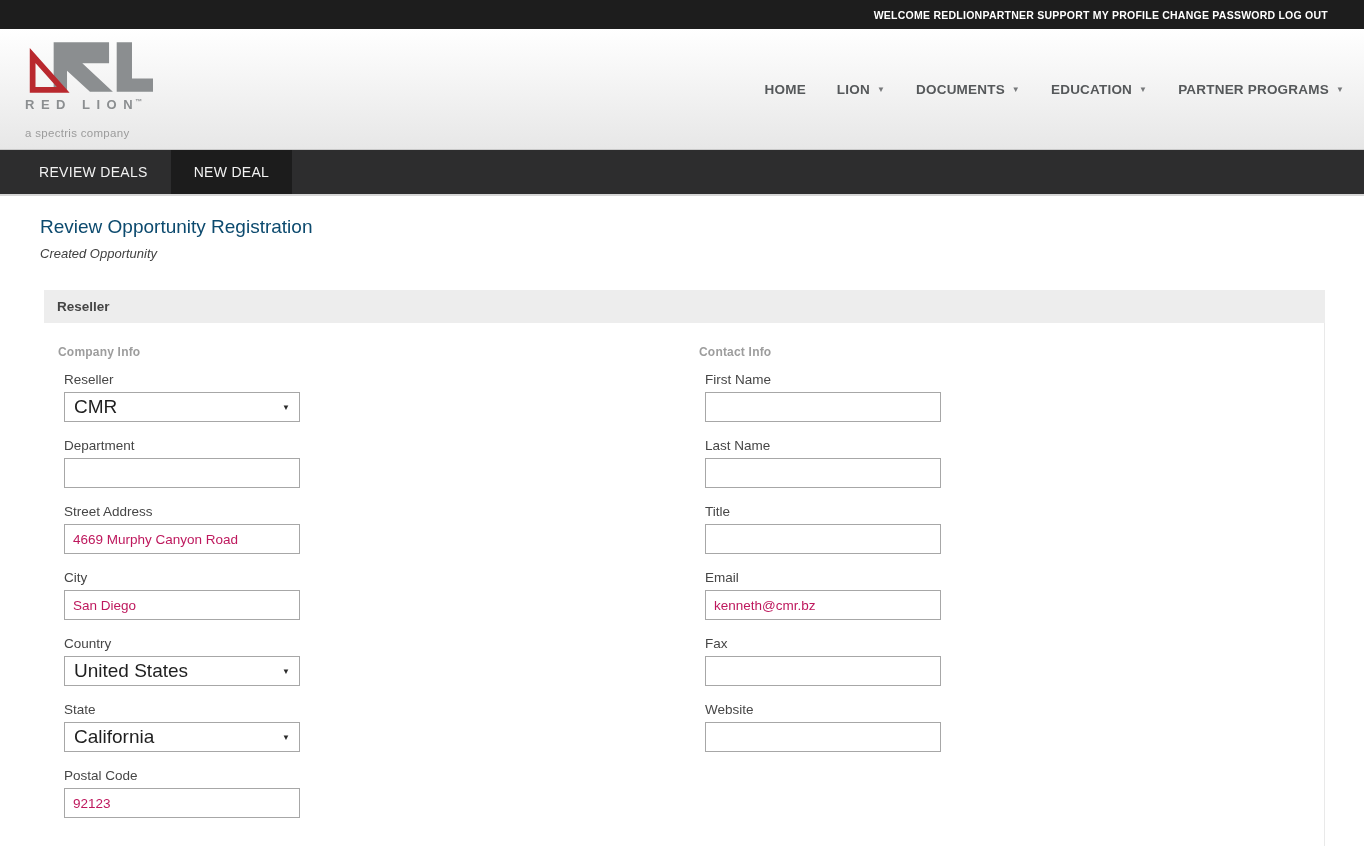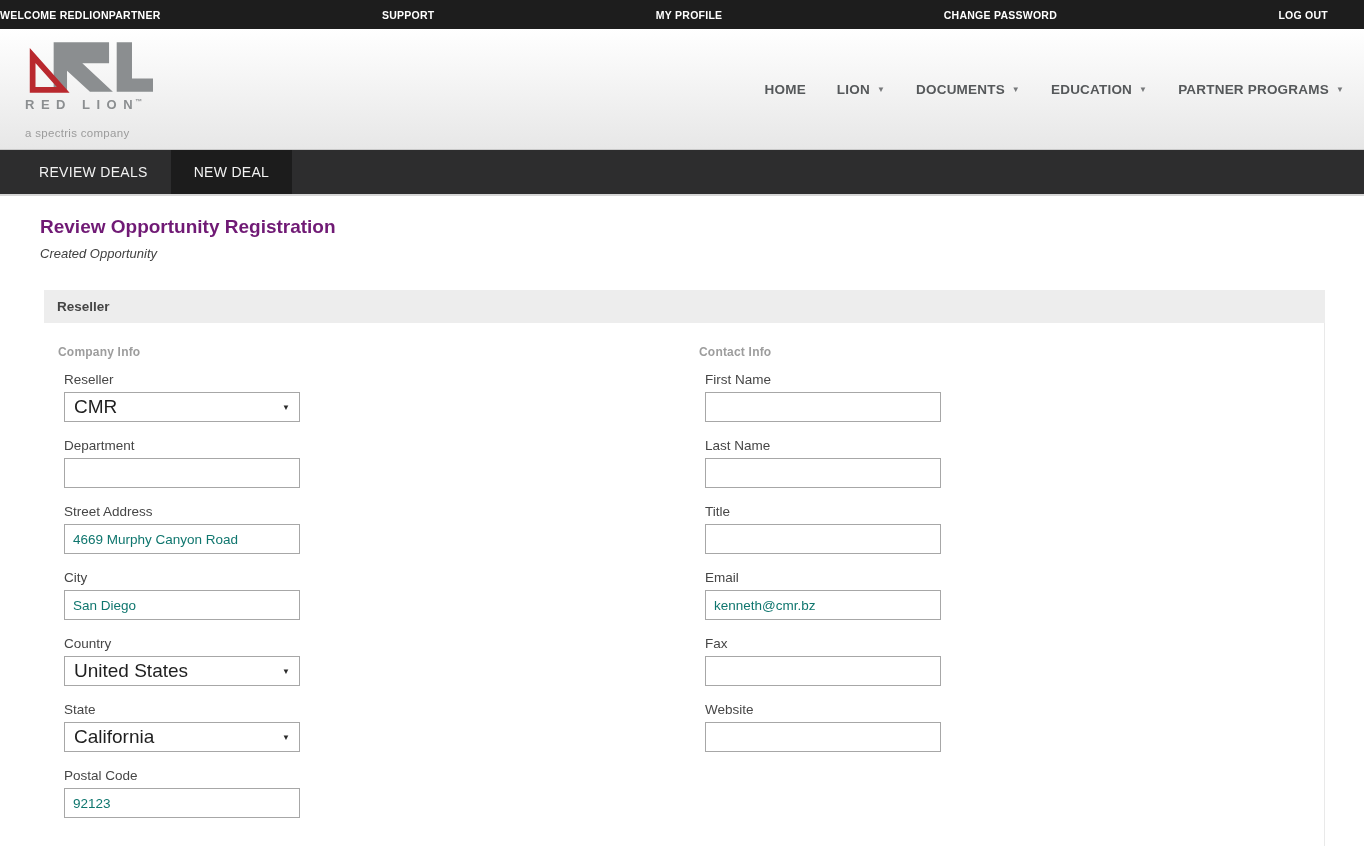--- a/index.html
+++ b/index.html
@@ -7,21 +7,21 @@
   body {
     font-family:"Liberation Sans", sans-serif;
     background:#ffffff;
     position:relative;
     overflow:hidden;
   }
 
   
   .topbar {
     height:29px; background:#1d1d1d;
-    display:flex; justify-content:space-between; align-items:center;
+    display:flex; justify-content:flex-end; align-items:center;
     padding-right:36px; gap:3px;
   }
   .topbar span {
     color:#ffffff; font-size:10.5px; font-weight:700;
     letter-spacing:.25px; text-transform:uppercase; cursor:default;
   }
 
   
   .header {
     height:121px;
@@ -55,21 +55,21 @@
     border-bottom:2px solid #d6d6d6;
   }
   .tab {
     display:flex; align-items:center; padding:0 23px;
     color:#f2f2f2; font-size:14px; letter-spacing:.3px; cursor:pointer;
   }
   .tab.active { background:#1c1c1c; }
 
   
   .page-head { margin:20px 0 0 40px; }
-  .page-title { font-size:19px; font-weight:700; color:#701a75; }
+  .page-title { font-size:19px; font-weight:400; color:#0c4a6e; }
   .page-subtitle { font-size:13px; font-style:italic; color:#404040; margin-top:8px; }
 
   
   .panel { margin:29px 39px 0 44px; }
   .panel-header {
     background:#ededed; height:33px; line-height:33px;
     padding-left:13px; font-size:13.5px; font-weight:700; color:#454545;
   }
   .panel-body {
     background:#ffffff; border-right:1px solid #e9e9e9;
@@ -80,21 +80,21 @@
   .form-col.left  { margin-right:399px; }
   .group-label {
     font-size:12px; font-weight:700; color:#9d9d9d;
     margin:0 0 13px -6px; letter-spacing:.2px;
   }
   .field { margin-bottom:16px; }
   .flabel { font-size:13.5px; color:#464646; margin-bottom:5px; }
   .tinput {
     width:236px; height:30px; border:1px solid #a7a7a7; background:#fff;
     padding:0 8px; font-family:"Liberation Sans",sans-serif;
-    font-size:13.5px; color:#0f766e; border-radius:0; outline:none; display:block;
+    font-size:13.5px; color:#be185d; border-radius:0; outline:none; display:block;
   }
   .selectbox {
     width:236px; height:30px; border:1px solid #a7a7a7; background:#fff;
     display:flex; align-items:center; justify-content:space-between;
     padding:0 9px; cursor:pointer;
   }
   .selval { font-size:19px; color:#1f1f1f; }
   .selcaret { font-size:8px; color:#2b2b2b; }
 </style>
 </head>

